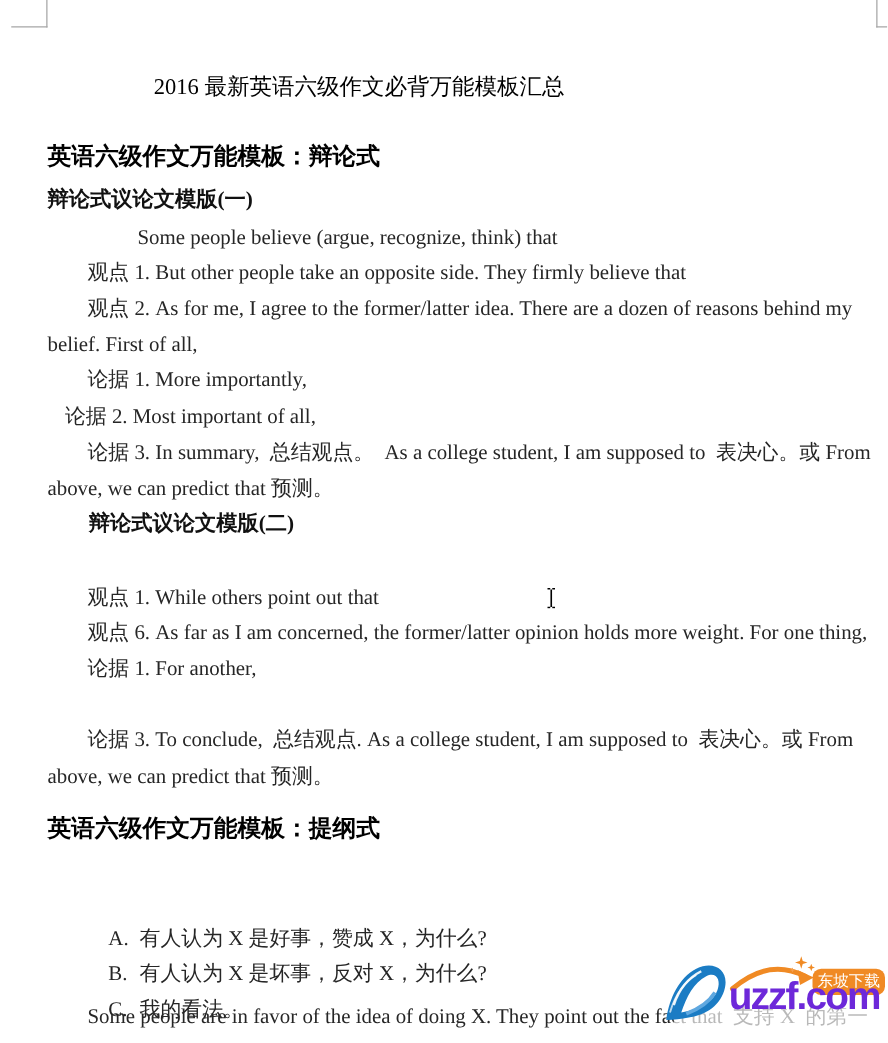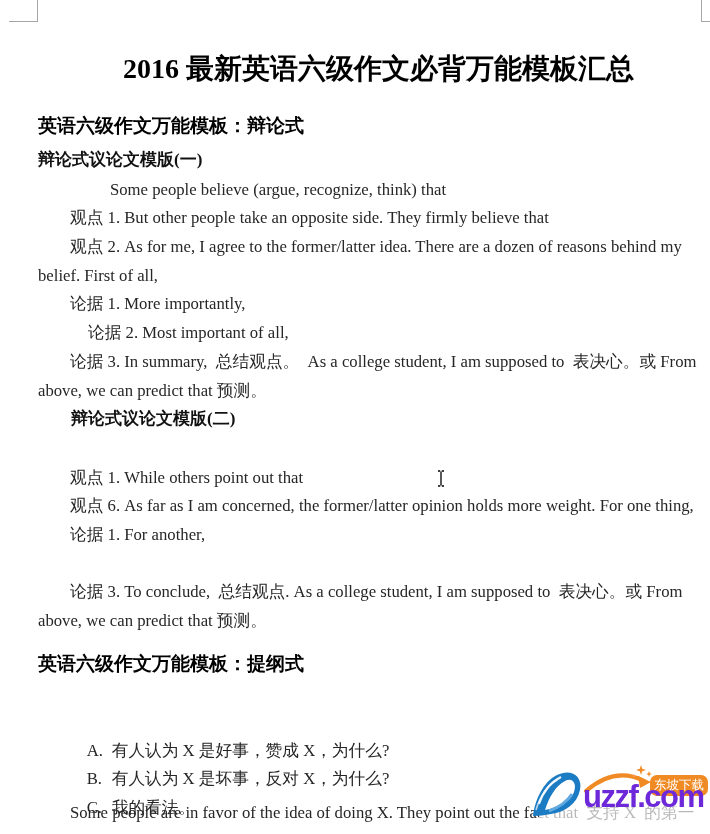--- a/index.html
+++ b/index.html
@@ -1,19 +1,19 @@
 <!DOCTYPE html>
 <html><head>
   <meta charset="utf-8">
   <style>
     html, body { margin:0; padding:0; width:710px; height:834px; overflow:hidden; background:#ffffff; }
     .page { position:relative; width:710px; height:834px; background:#ffffff;
             font-family:"Liberation Serif", "DejaVu Serif", serif; color:#262626; overflow:hidden; }
     .ln { position:absolute; white-space:pre; font-size:16.7px; line-height:24px; height:24px; }
-    .title { font-weight:bold; font-size:28px; line-height:28px; height:28px; color:#000; }
+    .title { font-weight:normal; font-size:18px; line-height:28px; height:28px; color:#000; }
     .h1 { font-weight:bold; font-size:19px; color:#000; }
     .sub { font-weight:bold; font-size:17px; color:#111;text-align:right; }
     .marker { display:inline-block; width:25px; }
     .mark { position:absolute; background:#a6a6a6; }
     .cursor { position:absolute; left:436px; top:470px; width:10px; height:17px; }
     .wm { position:absolute; left:527px; top:764px; width:183px; height:60px; }
     .wm svg { position:absolute; left:0; top:0; }
     .wm-brand { position:absolute; left:56px; top:17px; font-family:"Liberation Sans", "DejaVu Sans", sans-serif;
                 font-weight:bold; font-size:31px; line-height:32px; letter-spacing:-1.5px; color:#6d28d9; white-space:nowrap; }
     .wm-badge { position:absolute; left:123px; top:11px; width:58px; height:21px; line-height:21px; text-align:center;
@@ -32,21 +32,21 @@
   <div class="ln title" style="left:123px;top:55px;">2016 最新英语六级作文必背万能模板汇总</div>
 
   <div class="ln h1" style="left:38px;top:114px;">英语六级作文万能模板：辩论式</div>
 
   <div class="ln sub" style="left:38px;top:148px;">辩论式议论文模版(一)</div>
   <div class="ln" style="left:70px;top:178px;margin-left:40px;">Some people believe (argue, recognize, think) that</div>
   <div class="ln" style="left:70px;top:206px;">观点 1. But other people take an opposite side. They firmly believe that</div>
   <div class="ln" style="left:70px;top:235px;">观点 2. As for me, I agree to the former/latter idea. There are a dozen of reasons behind my</div>
   <div class="ln" style="left:38px;top:264px;">belief. First of all,</div>
   <div class="ln" style="left:70px;top:292px;">论据 1. More importantly,</div>
-  <div class="ln" style="left:88px;top:321px;">论据 2. Most important of all,</div>
+  <div class="ln" style="left:52px;top:321px;">论据 2. Most important of all,</div>
   <div class="ln" style="left:70px;top:350px;">论据 3. In summary,  总结观点。  As a college student, I am supposed to  表决心。或 From</div>
   <div class="ln" style="left:38px;top:379px;">above, we can predict that 预测。</div>
 
   <div class="ln sub" style="left:71px;top:407px;">辩论式议论文模版(二)</div>
   <div class="ln" style="left:70px;top:466px;">观点 1. While others point out that</div>
   <div class="ln" style="left:70px;top:494px;">观点 6. As far as I am concerned, the former/latter opinion holds more weight. For one thing,</div>
   <div class="ln" style="left:70px;top:523px;">论据 1. For another,</div>
   <div class="ln" style="left:70px;top:580px;">论据 3. To conclude,  总结观点. As a college student, I am supposed to  表决心。或 From</div>
   <div class="ln" style="left:38px;top:609px;">above, we can predict that 预测。</div>
 

